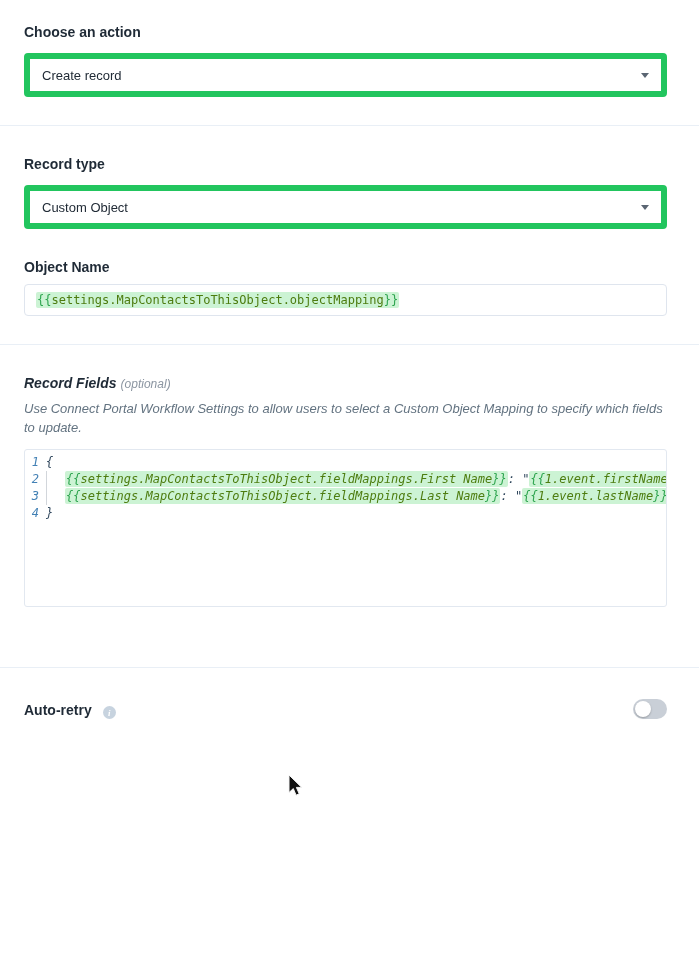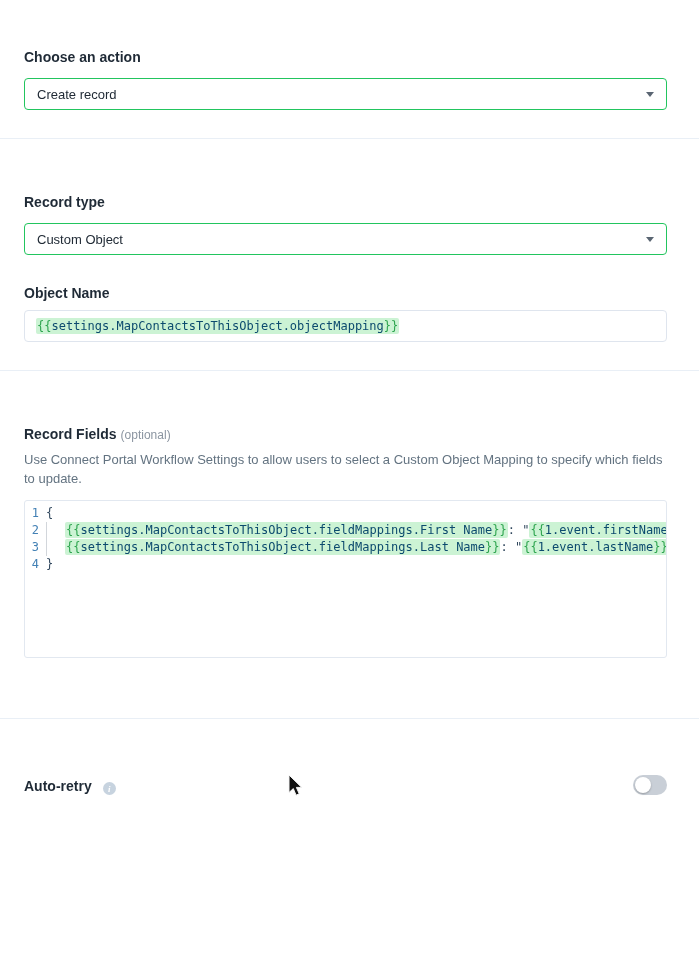--- a/index.html
+++ b/index.html
@@ -5,61 +5,61 @@
   * { box-sizing: border-box; }
   html,body { margin:0; padding:0; }
   body {
     width: 699px; height: 956px;
     background: #ffffff;
     font-family: "Liberation Sans", sans-serif;
     position: relative;
     overflow: hidden;
     color: #212b36;
   }
-  .section { padding-left: 24px; padding-right: 32px; margin-top: 25px; }
+  .section { padding-left: 24px; padding-right: 32px; }
   .divider { border: none; border-top: 1px solid #e9eff6; margin: 0; }
 
   .heading { font-size: 14px; font-weight: 700; color: #1f2a36; line-height: 17px; margin: 0; }
   .optional { font-size: 12px; font-weight: 400; color: #8b95a1; margin-left: 4px; }
   .desc { font-size: 13px; color: #637381; line-height: 19px; margin: 6px 0 0 0; max-width: 642px; }
 
   .dropdown {
-    margin-top: 12px; height: 32px;
-    border: 1px solid #22c55e; border-radius: 4px;
+    margin-top: 12px; height: 44px;
+    border: 6px solid #22c55e; border-radius: 4px;
     display: flex; align-items: center; justify-content: space-between;
     padding: 0 12px; background: #fff; cursor: pointer;
   }
   .dropdown-label { font-size: 13px; color: #212b36; }
   .caret {
     width: 0; height: 0;
     border-left: 4.5px solid transparent;
     border-right: 4.5px solid transparent;
     border-top: 5.5px solid #5a6572;
   }
 
   
   .sec-a { padding-top: 24px; padding-bottom: 28px; }
   .sec-b { padding-top: 30px; padding-bottom: 28px; }
   .sec-b .heading2 { margin-top: 30px; }
-  .sec-c { padding-top: 30px; padding-bottom: 60px; }
+  .sec-c { padding-top: 30px; padding-bottom: 60px; font-style: italic; }
   .sec-d { padding-top: 31px; }
 
   .token-input {
     margin-top: 8px; height: 32px;
     border: 1px solid #dfe5ee; border-radius: 4px;
     display: flex; align-items: center; padding: 0 11px;
     background: #fff;
   }
   .tok {
     background: #ccf3d4; border-radius: 2px;
     font-family: "DejaVu Sans Mono", monospace;
     font-size: 12px; padding: 1px 1px; white-space: pre;
   }
   .tok .brace { color: #2da44e; }
-  .tok .body  { color: #0c4a6e; }
+  .tok .body  { color: #4d7c0f; }
 
   .editor {
     margin-top: 12px; height: 158px;
     border: 1px solid #e2e8f0; border-radius: 3px;
     padding-top: 4px; background: #fff;
     font-family: "DejaVu Sans Mono", monospace;
     font-size: 12px; line-height: 17px;
     overflow: hidden; cursor: text;
   }
   .cm-line { display: flex; }

